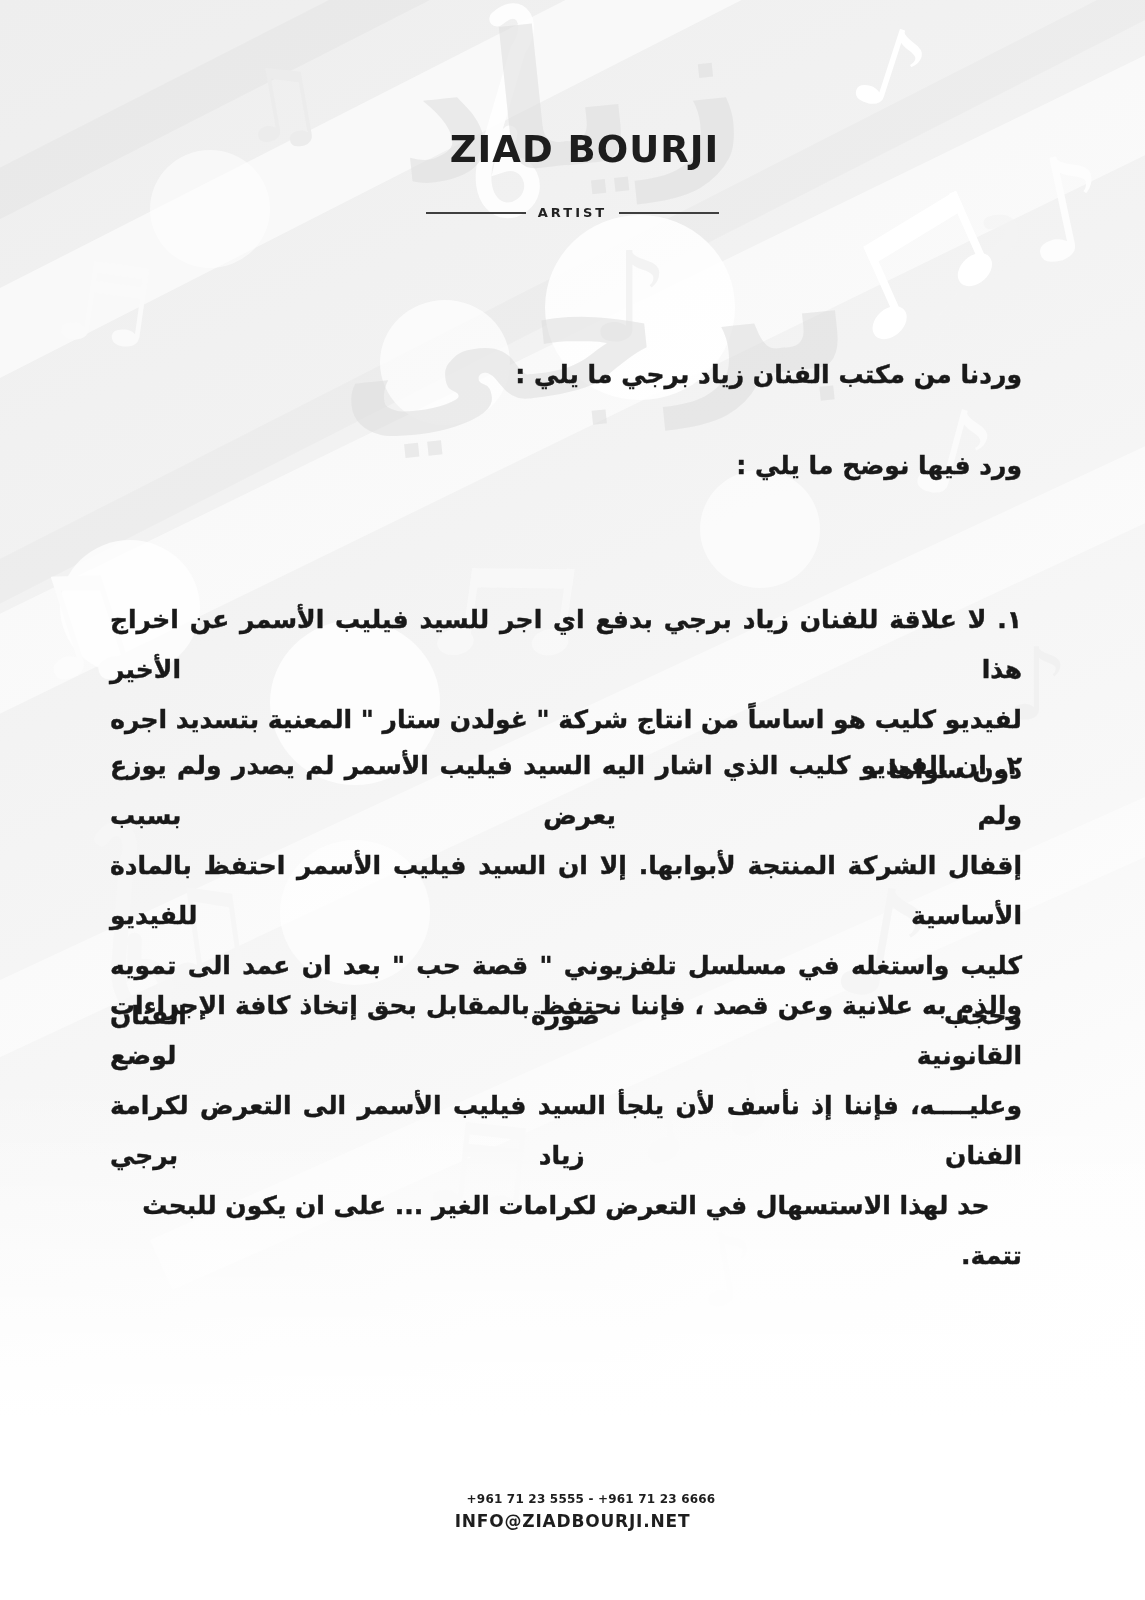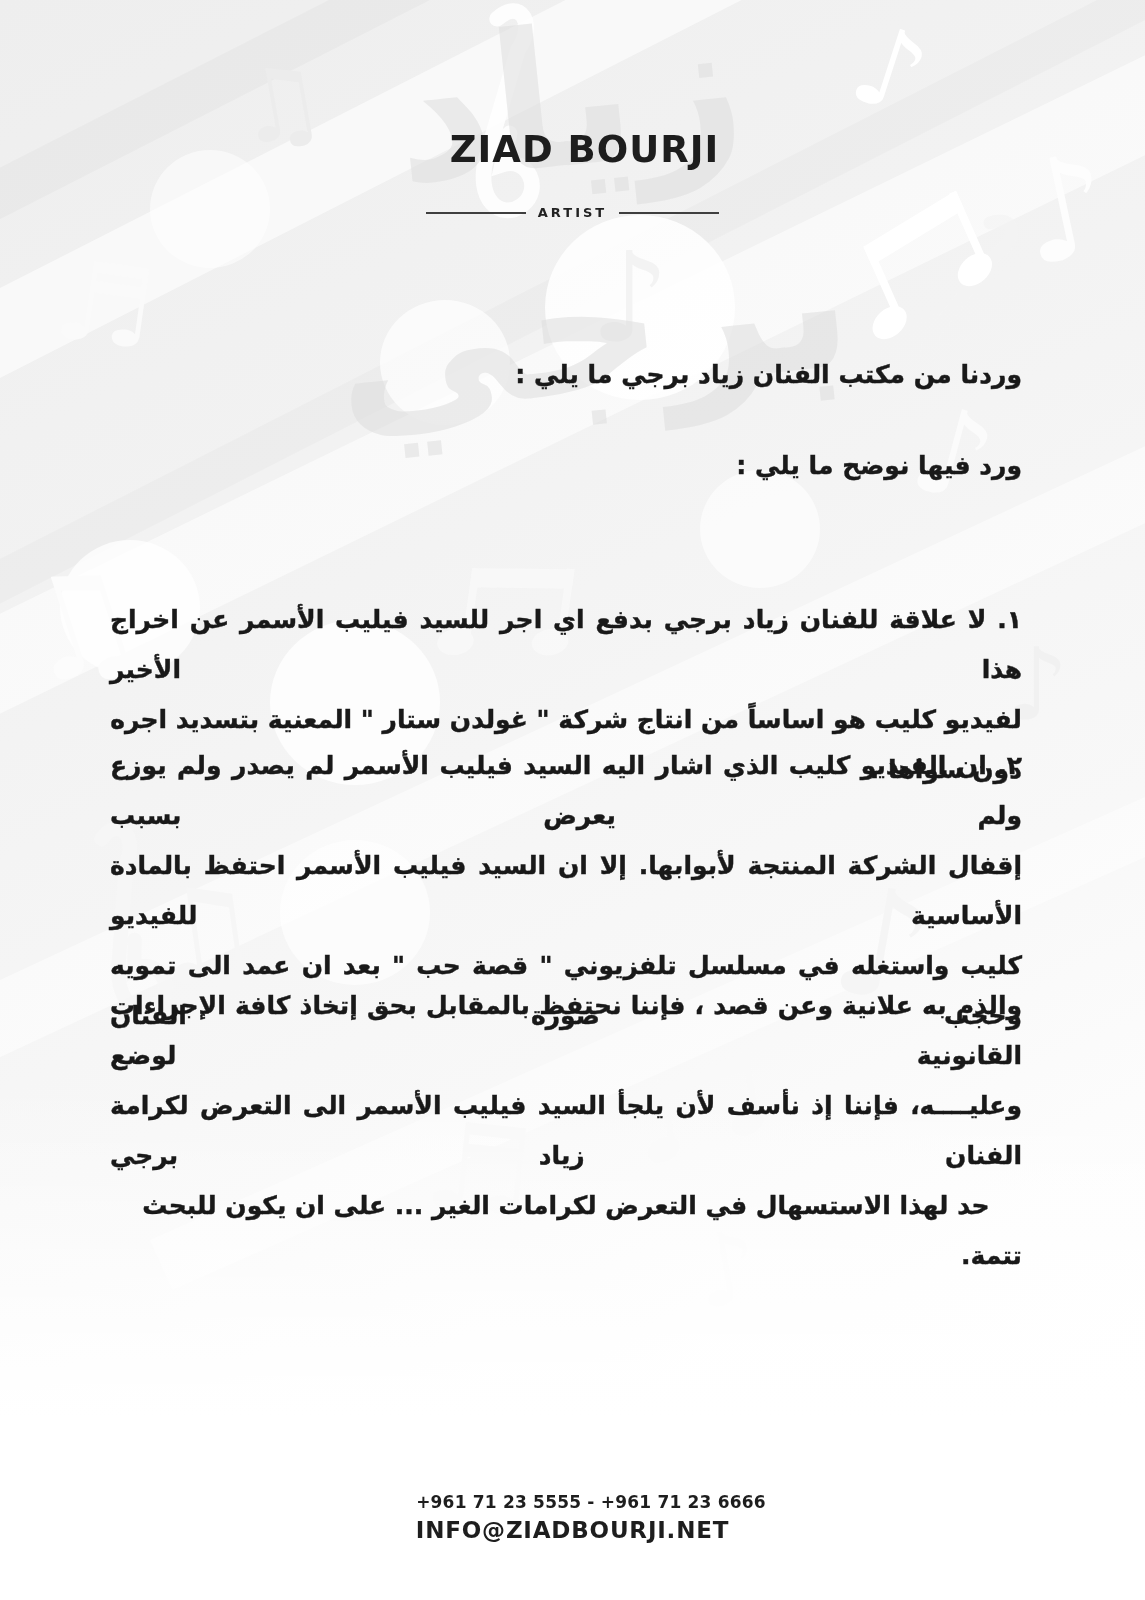--- a/index.html
+++ b/index.html
@@ -55,22 +55,22 @@
   .para .line{text-align:justify;text-align-last:justify;}
   .para .line.last{text-align:center;text-align-last:right;}
   .p0{top:441px;}
   .p1{top:595px;}
   .p2{top:741px;}
   .p3{top:981px;}
   .footer{
     position:absolute;left:0;top:1492px;width:100%;
     text-align:center;color:#1e1e1e;
   }
-  .footer .phones{font-size:17px;font-weight:bold;letter-spacing:0.2px;padding-left:37px;}
-  .footer .email{font-size:23px;font-weight:bold;letter-spacing:0.8px;margin-top:5px;}
+  .footer .phones{font-size:12px;font-weight:bold;letter-spacing:0.2px;padding-left:37px;}
+  .footer .email{font-size:17px;font-weight:bold;letter-spacing:0.8px;margin-top:5px;}
 </style>
 </head>
 <body>
 
 <div class="page">
 
   <div class="bg">
 
     <div class="stripe" style="left:-260px;top:300px;height:46px;background:rgba(0,0,0,.022);transform:rotate(-27deg);"></div>
     <div class="stripe" style="left:-200px;top:390px;height:80px;background:rgba(255,255,255,.6);transform:rotate(-27deg);"></div>

